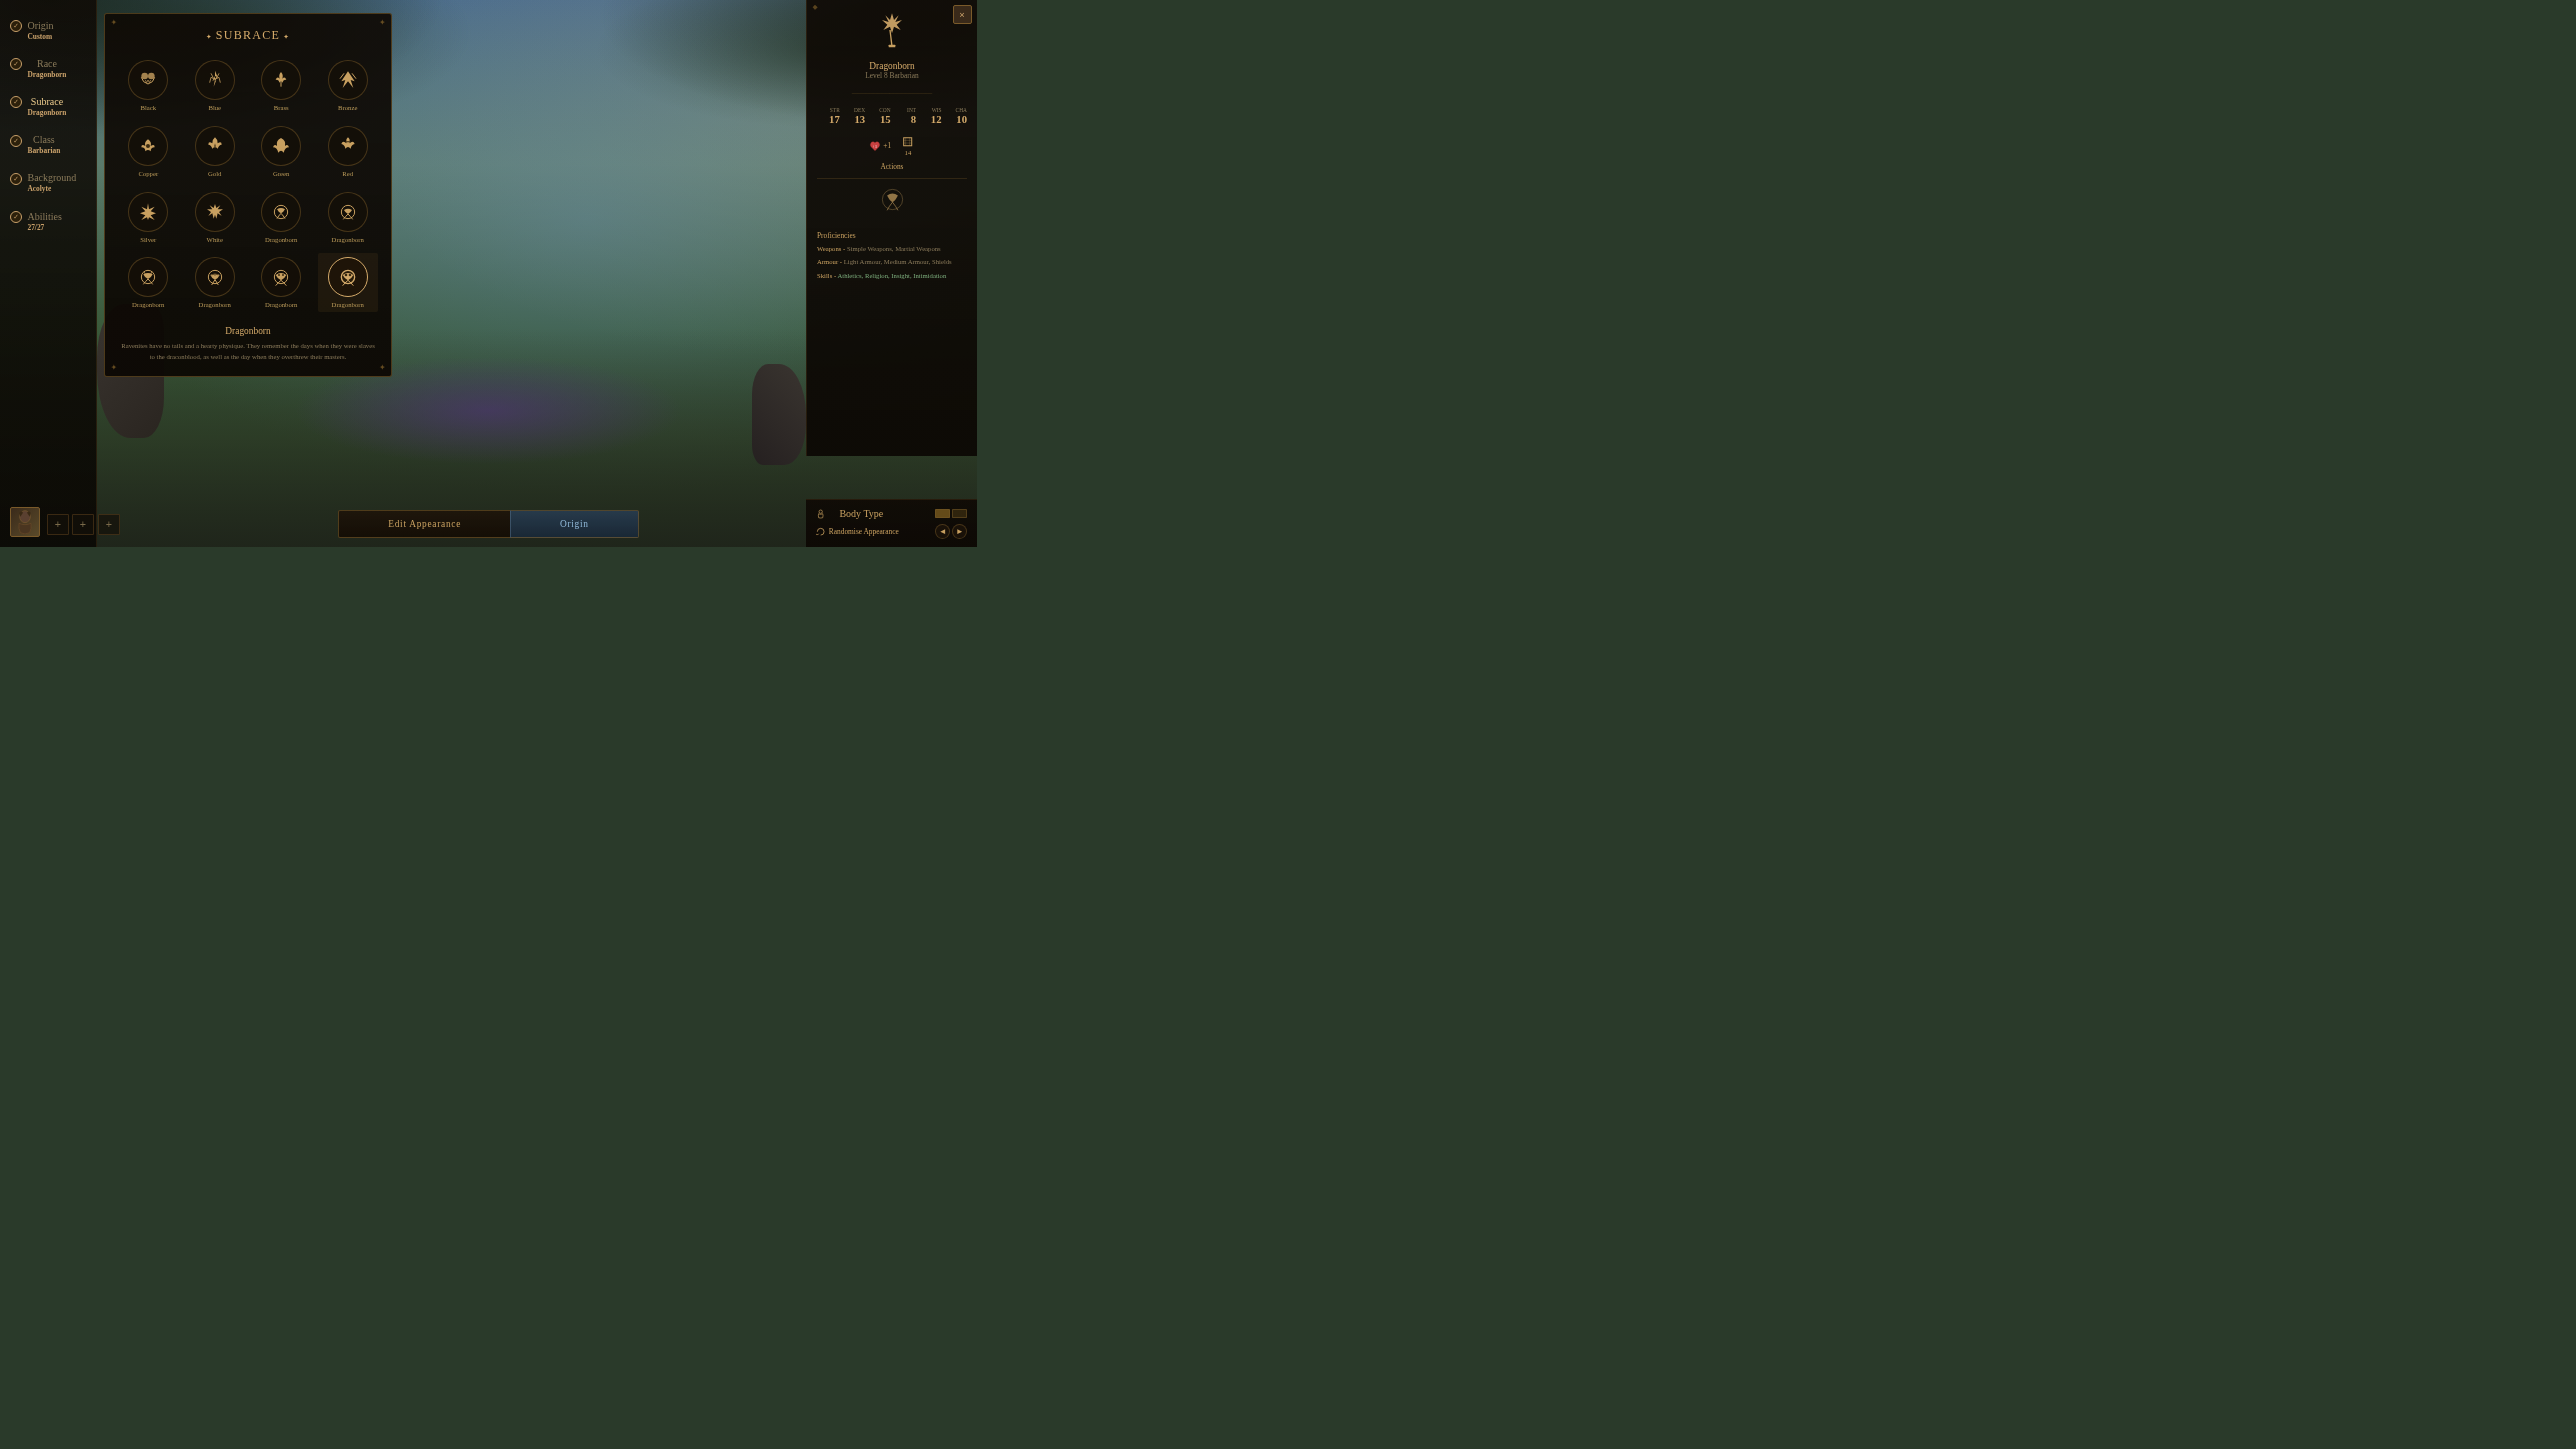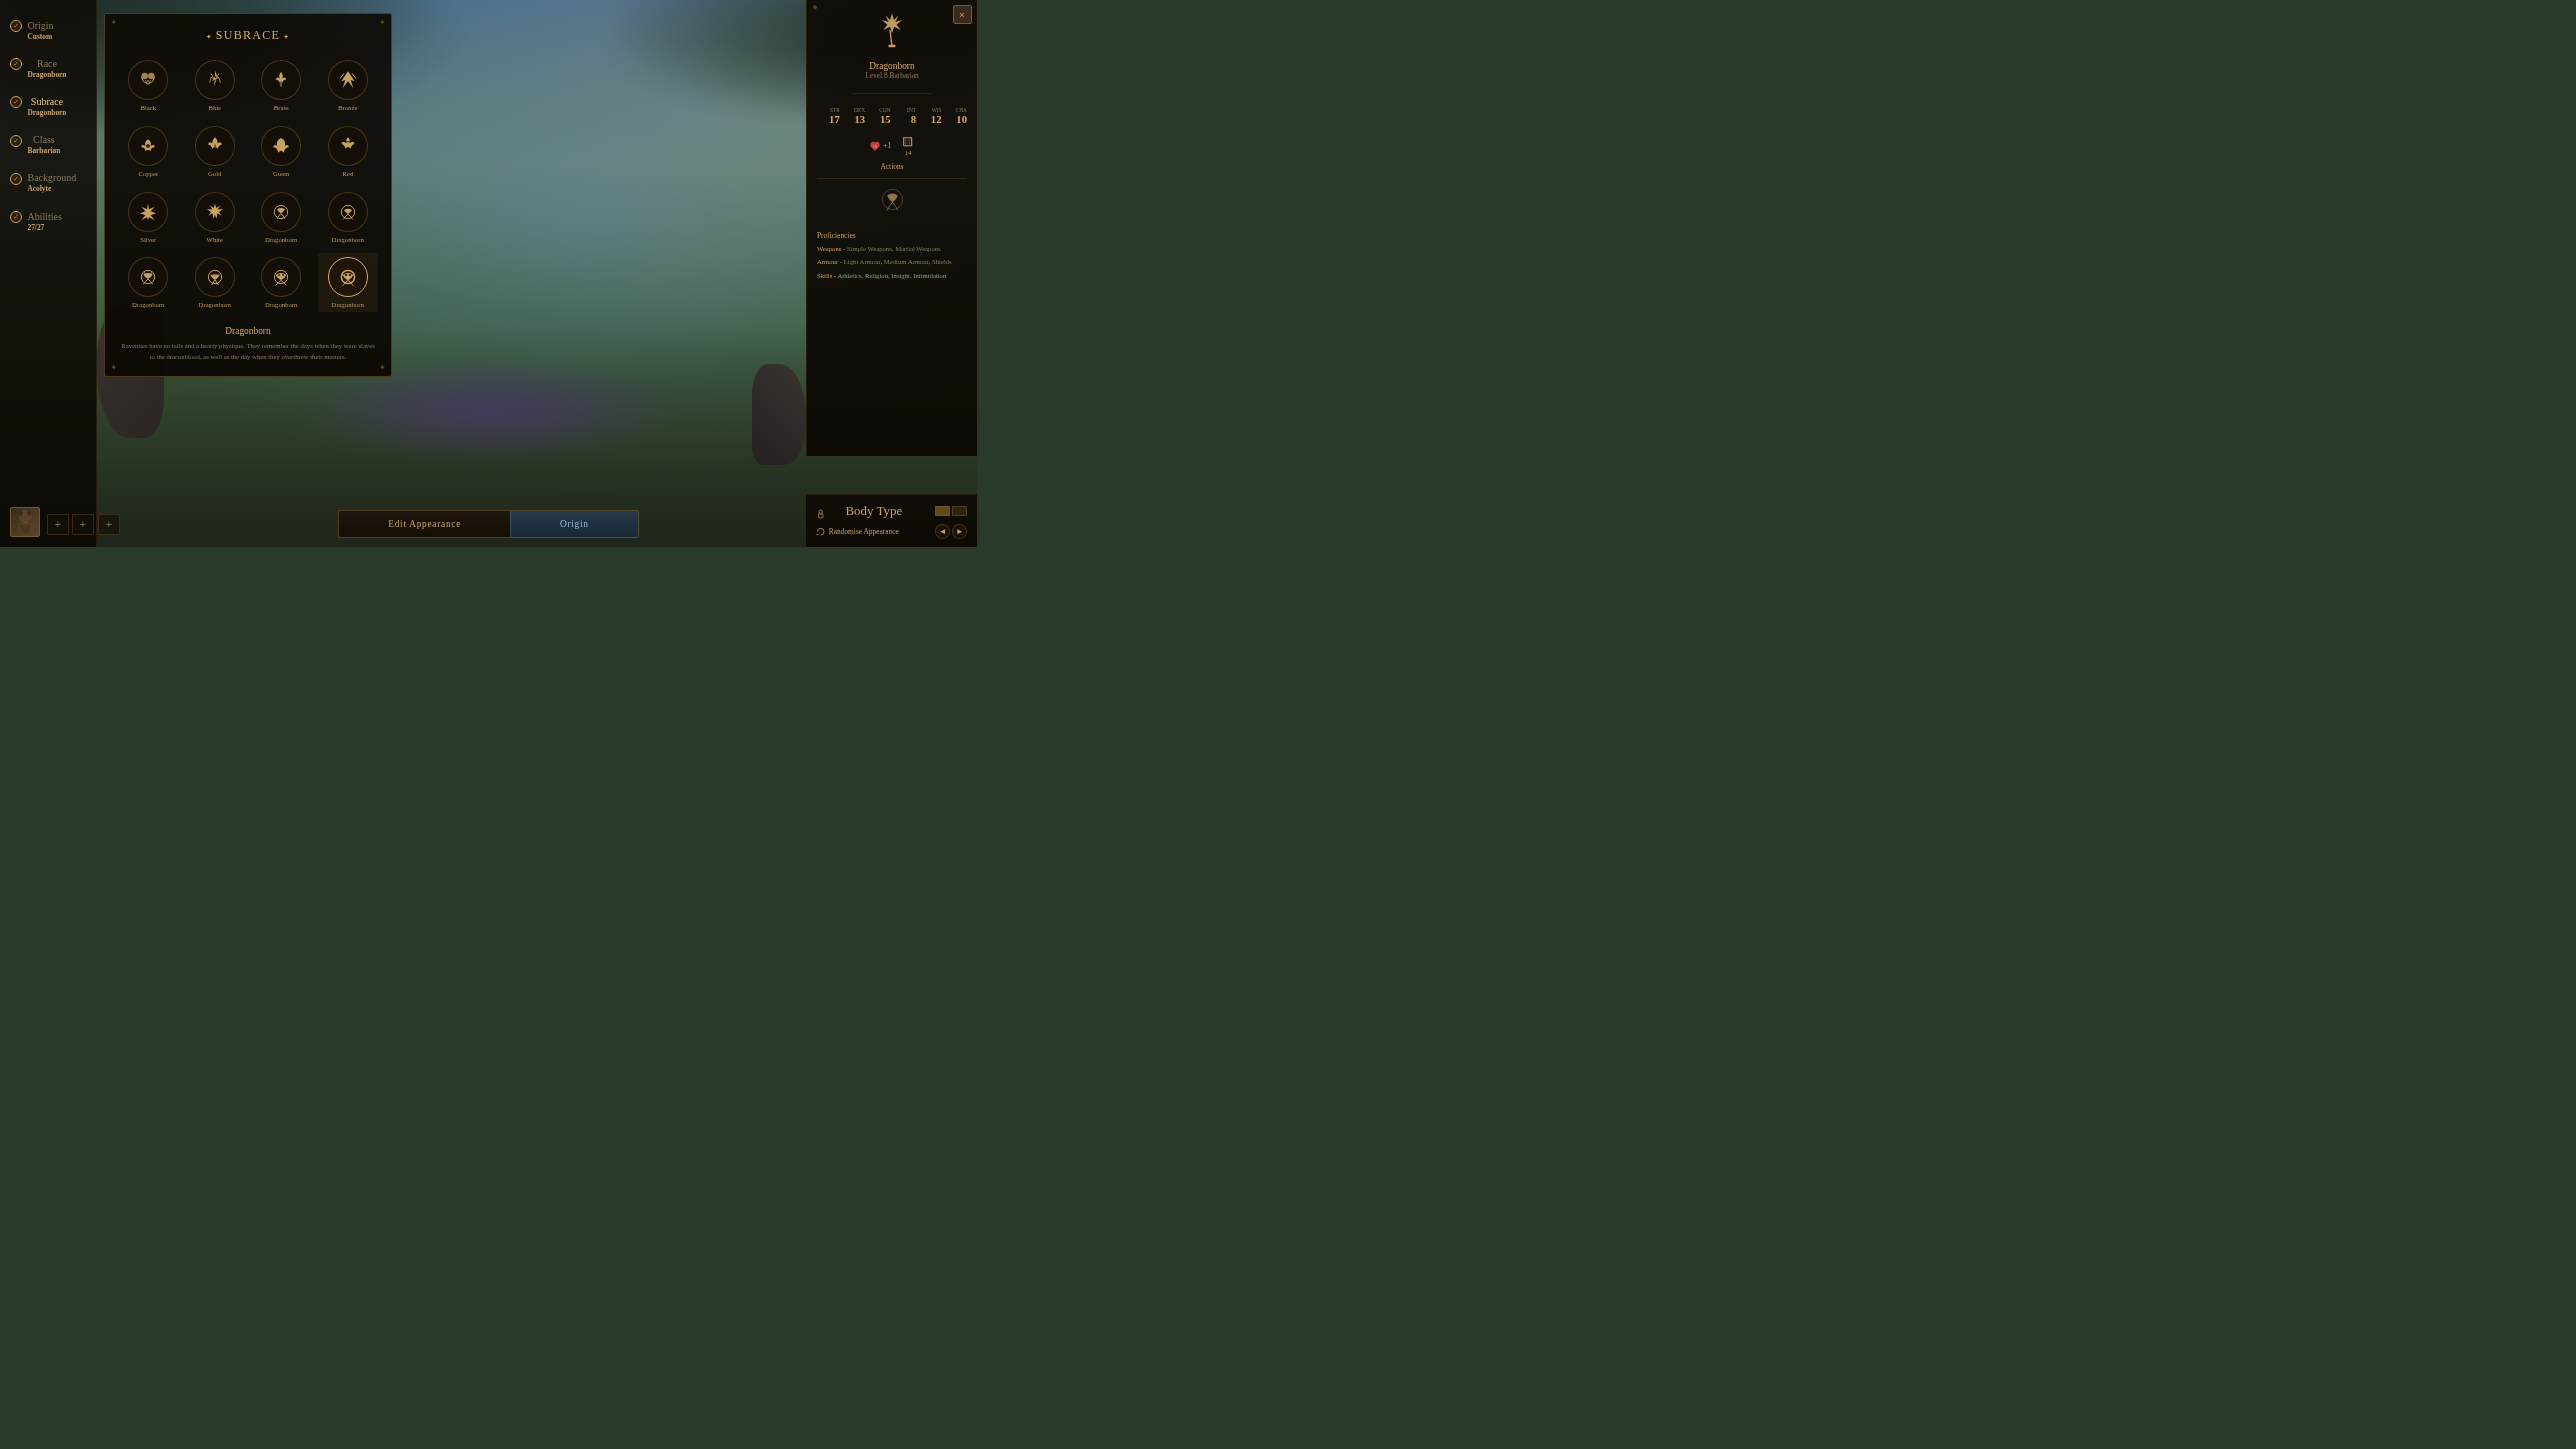--- a/index.html
+++ b/index.html
@@ -454,22 +454,22 @@
 
     .body-type-row {
       display: flex;
       align-items: center;
       justify-content: space-between;
       margin-bottom: 5.4px;
     }
 
     .body-type-label {
       color: #c8a060;
-      font-size: 13px;
-      display: flex; align-items: flex-end; gap: 20px;
+      font-size: 10px;
+      display: flex; align-items: flex-end; gap: 14px;
     }
 
     .body-type-toggles {
       display: flex; gap: 2px;
     }
 
     .body-toggle {
       width: 14.8px; height: 9.4px;
       background: rgba(80,60,20,0.5);
       border: 0.7px solid rgba(120,90,40,0.5);

